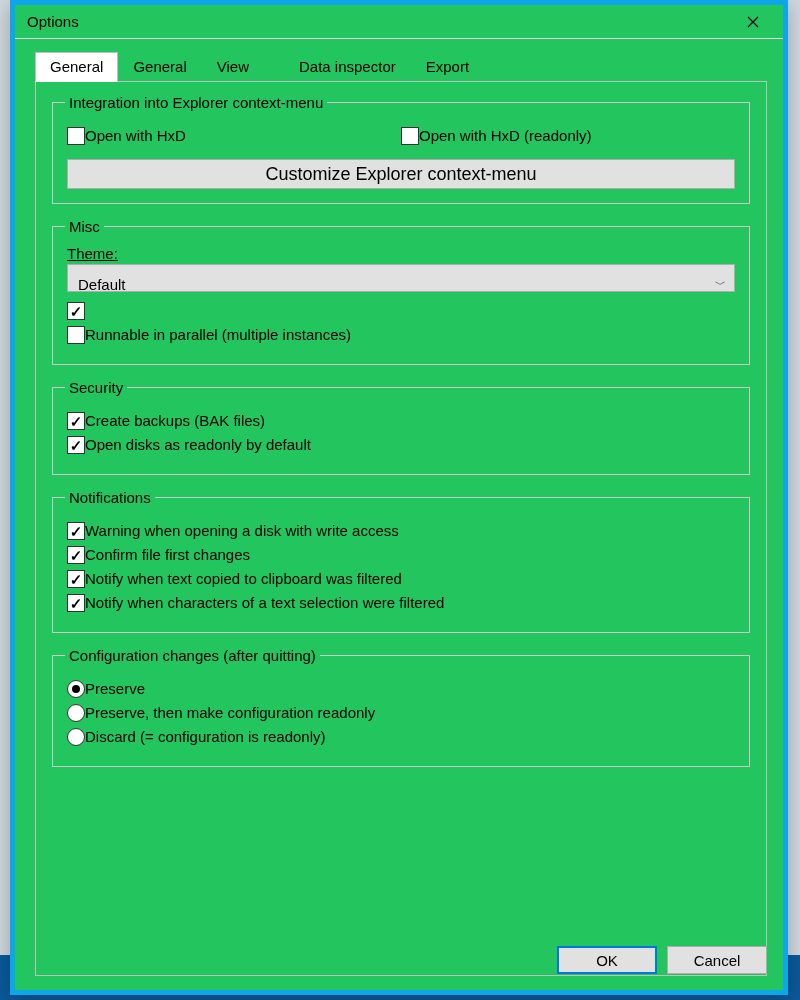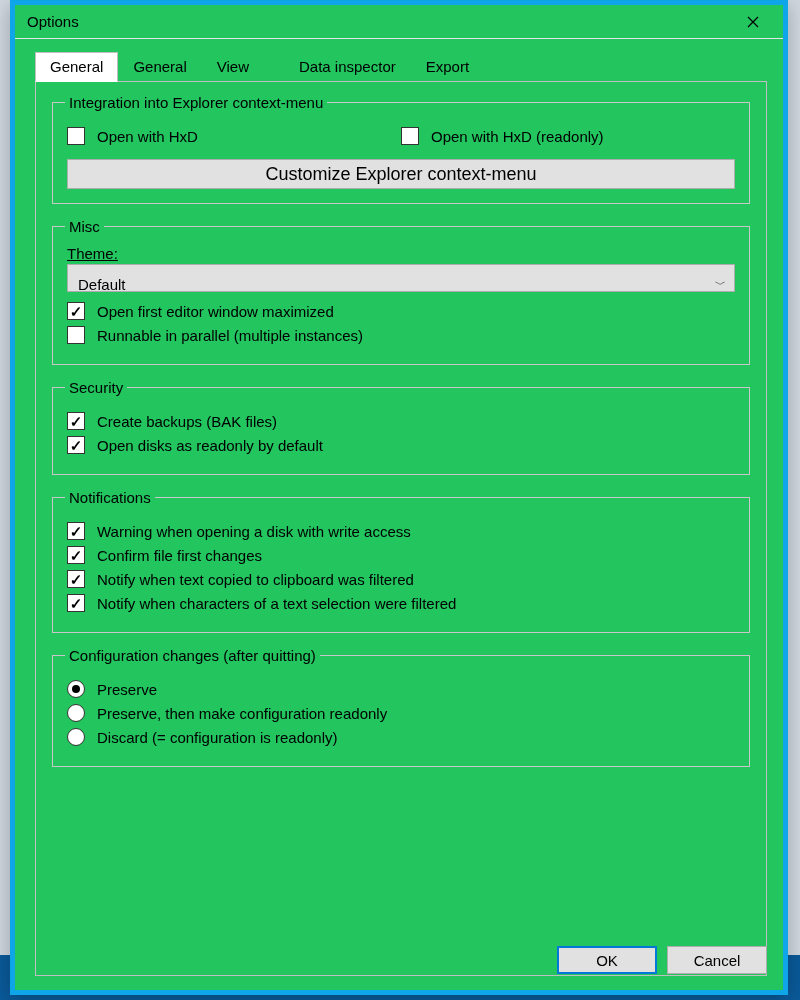--- a/index.html
+++ b/index.html
@@ -99,22 +99,21 @@
       margin-bottom: 14px;
       position: relative;
     }
     fieldset > legend {
       font-size: 15px;
       padding: 0 4px;
       margin-left: -2px;
     }
     .chk-row {
       display: flex;
-      align-items: center;
-      gap: 12px;
+      gap: 0;
       margin: 6px 0;
     }
     .two-col {
       display: flex;
     }
     .two-col .col { flex: 1; }
     .checkbox, .radio {
       width: 18px;
       height: 18px;
       border: 1px solid #333;
@@ -241,21 +240,20 @@
 
       <fieldset>
         <legend>Misc</legend>
         <span class="field-label">Theme:</span>
         <div class="select">
           <span>Default</span>
           <span class="chev">﹀</span>
         </div>
         <div class="chk-row">
           <span class="checkbox checked"></span>
-          <span class="chk-label">Open first editor window maximized</span>
         </div>
         <div class="chk-row">
           <span class="checkbox"></span>
           <span class="chk-label">Runnable in parallel (multiple instances)</span>
         </div>
       </fieldset>
 
       <fieldset>
         <legend>Security</legend>
         <div class="chk-row">

